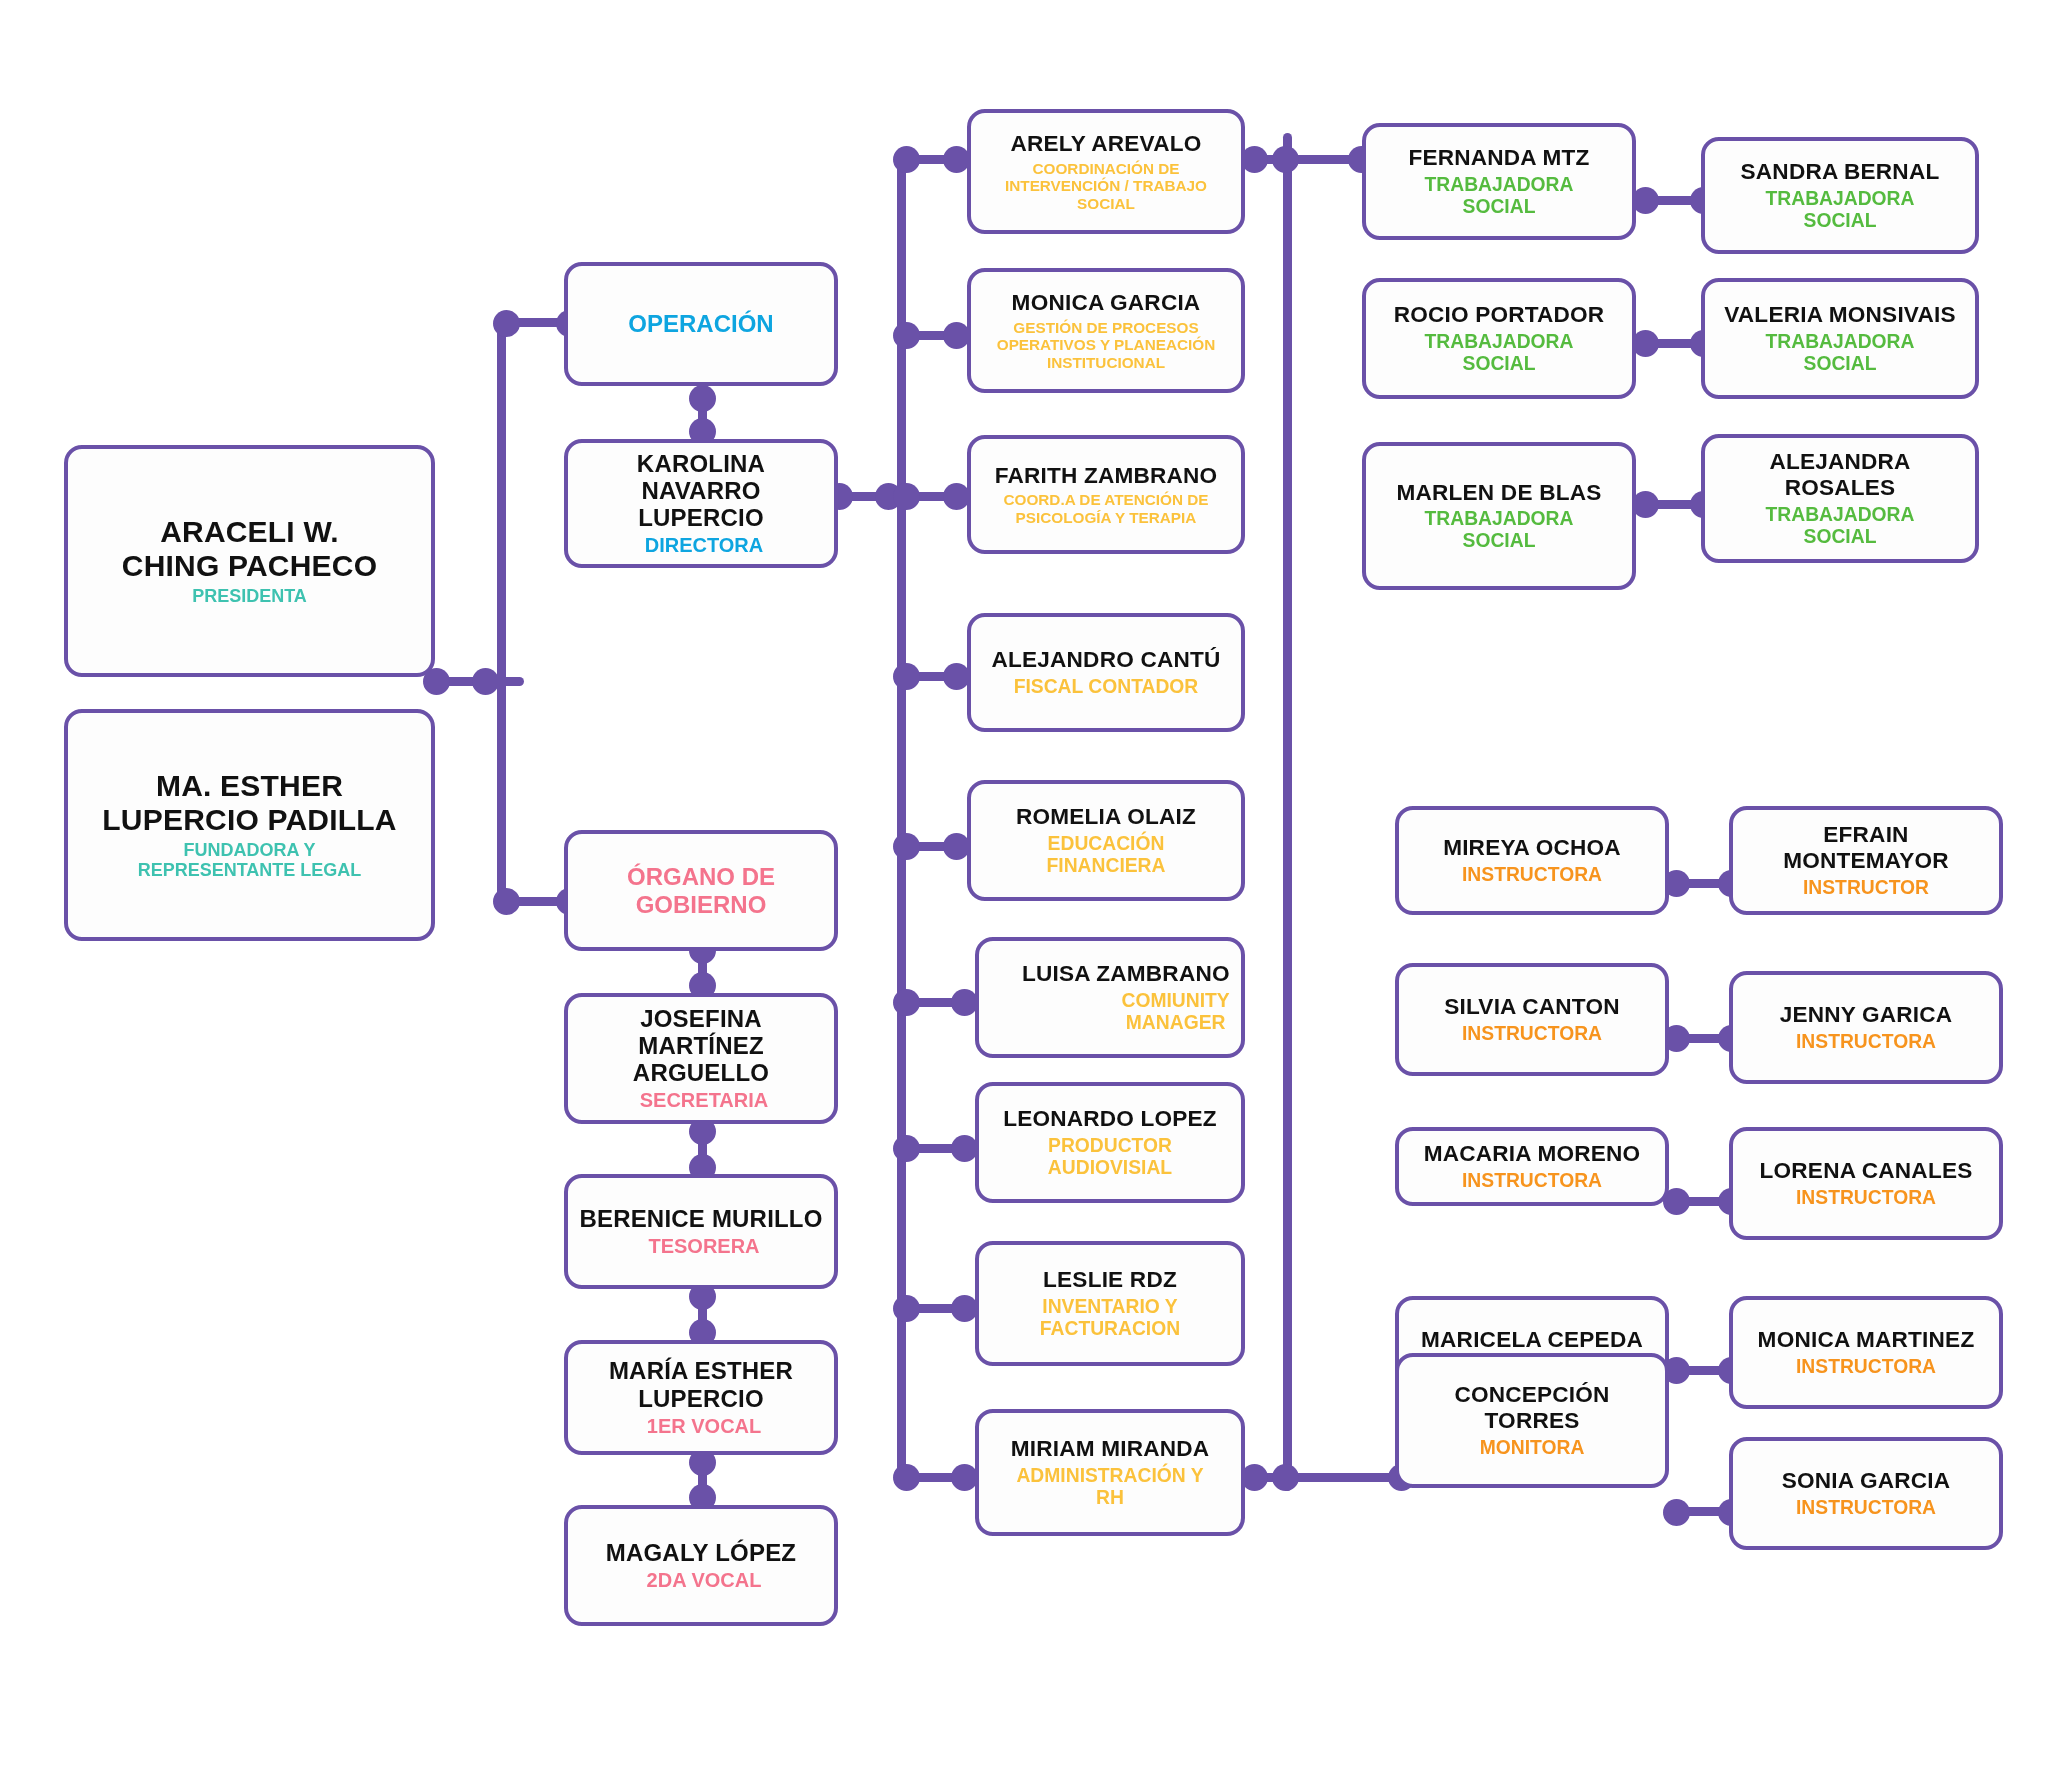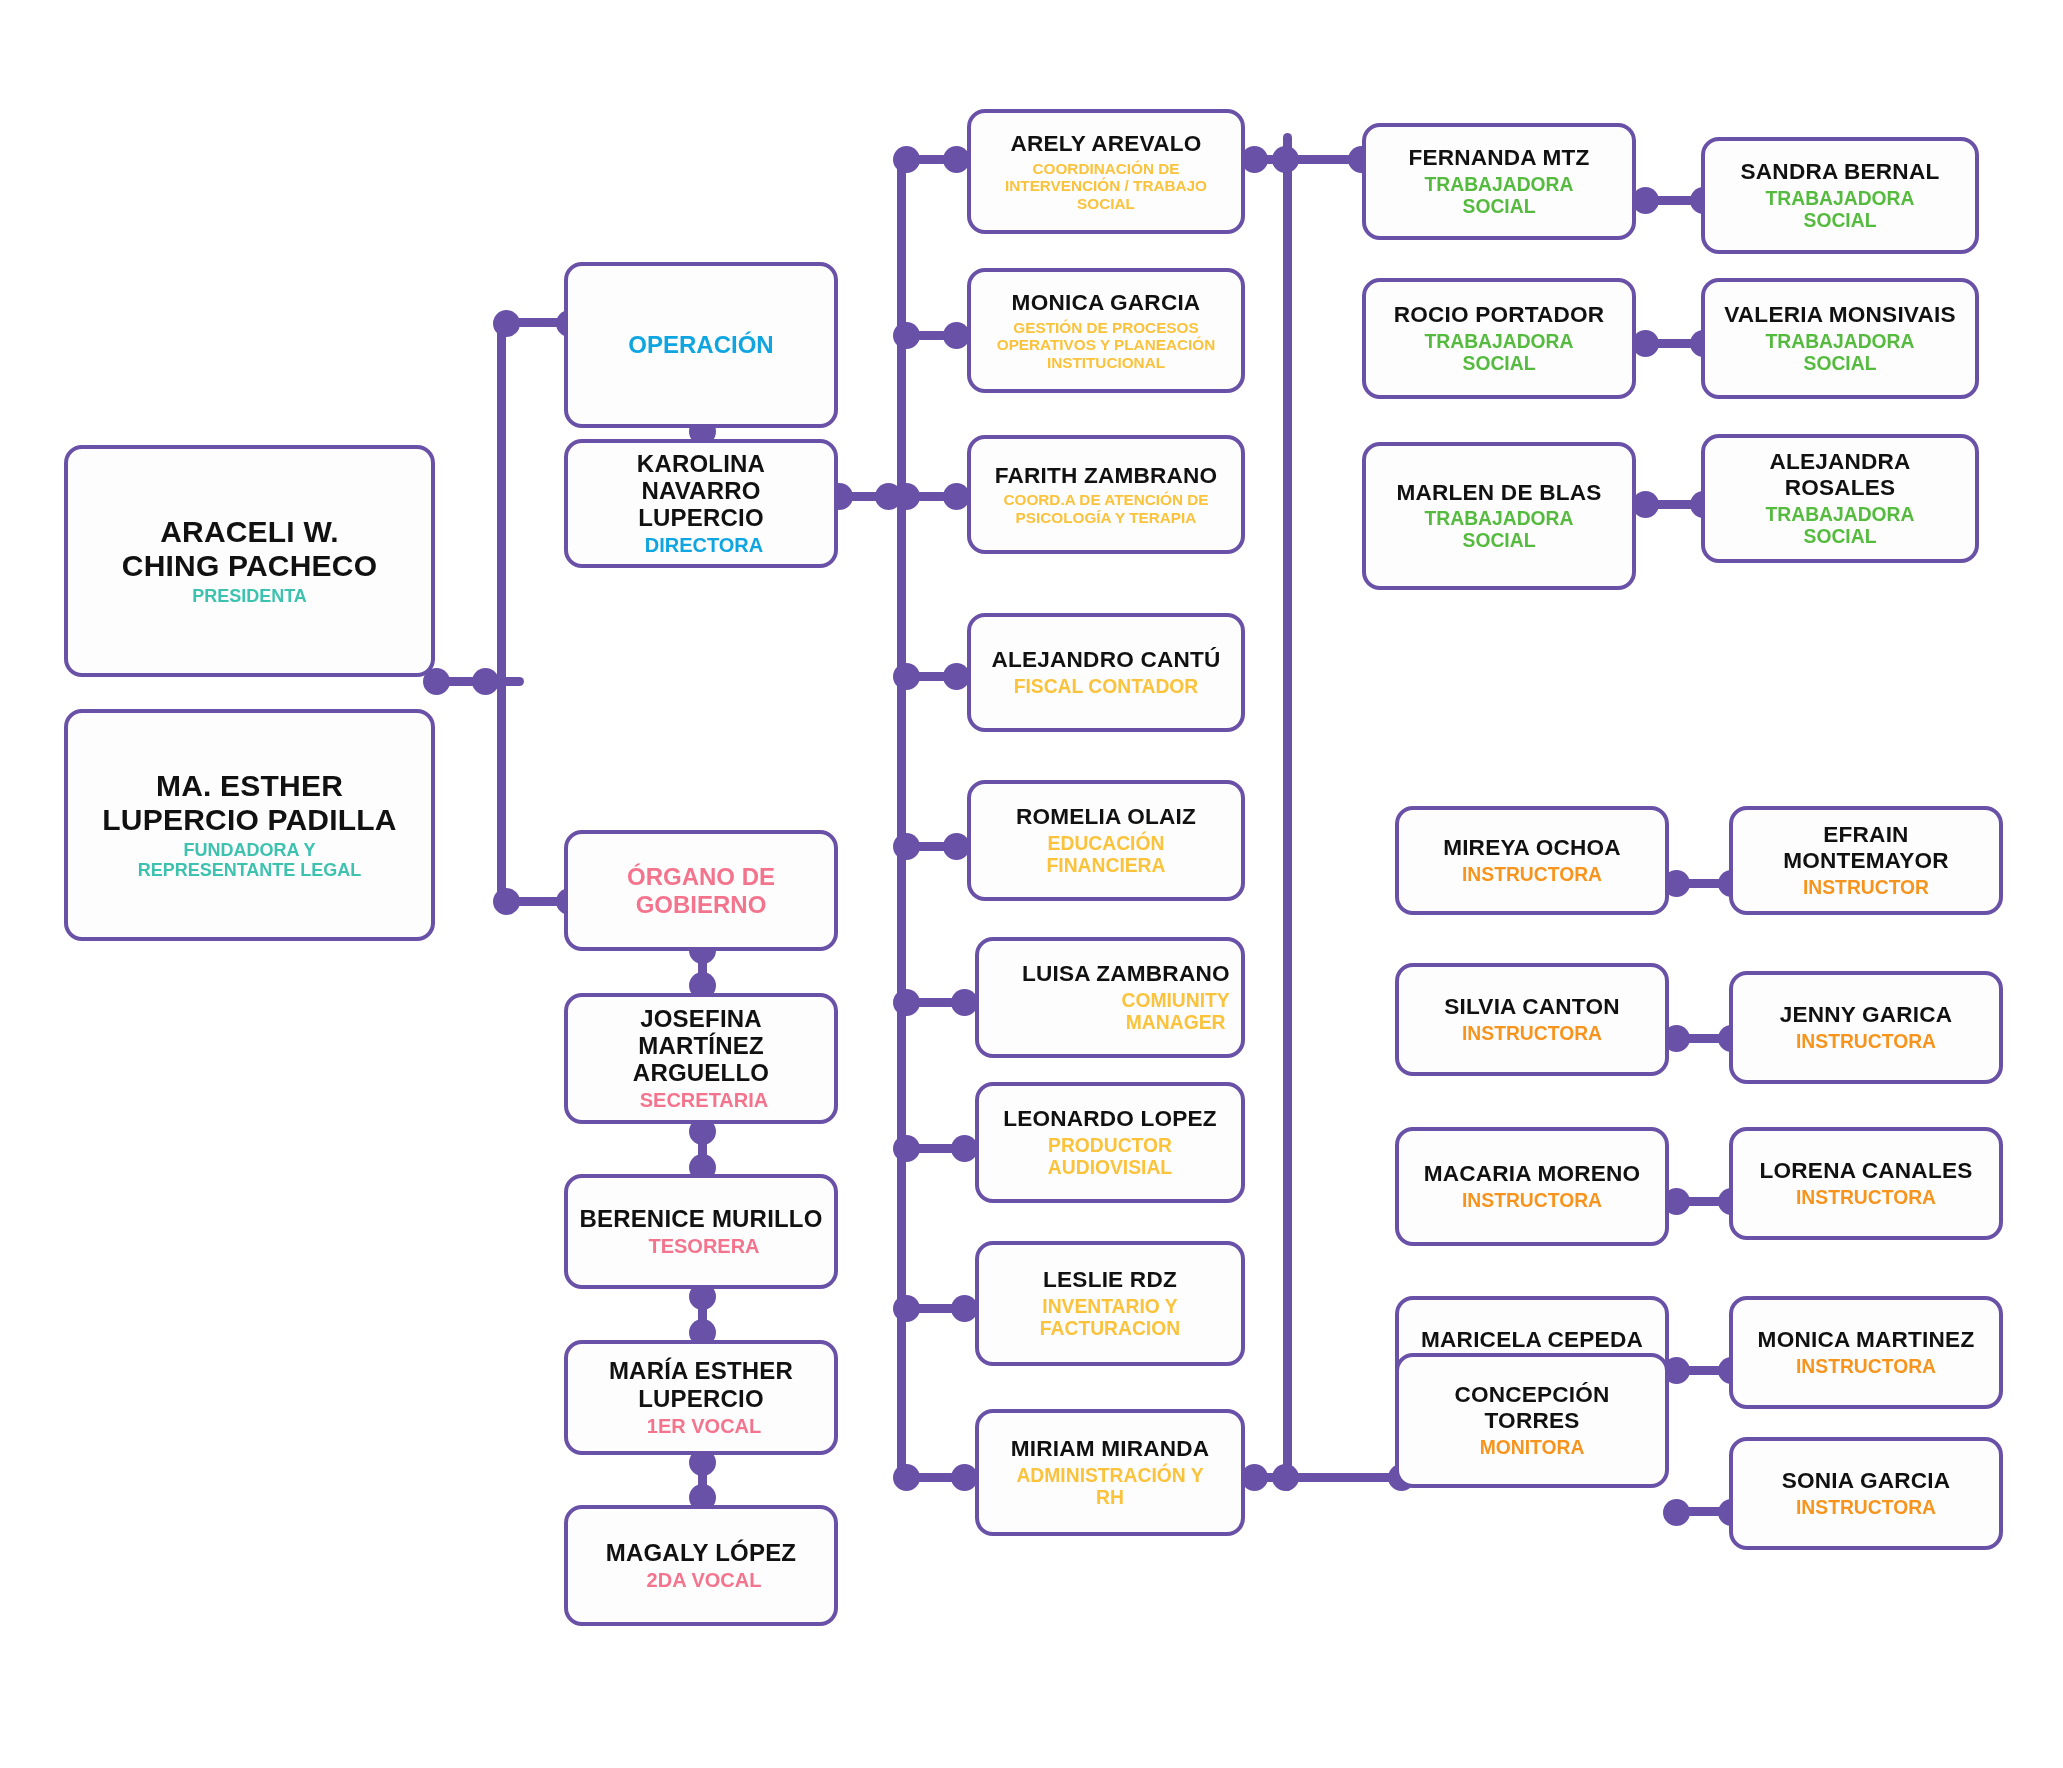--- a/index.html
+++ b/index.html
@@ -196,21 +196,21 @@
     <div class="nm">
       <span>MA. ESTHER</span><br>
       <span>LUPERCIO PADILLA</span>
     </div>
     <div class="rl c-teal">
       <span>FUNDADORA Y</span><br>
       <span>REPRESENTANTE LEGAL</span>
     </div>
   </div>
 
-  <div class="node s-hd" style="left:564px;top:262px;width:274px;height:166px;">
+  <div class="node s-hd" style="left:564px;top:262px;width:274px;height:124px;">
     <div class="rl c-cyan">OPERACIÓN</div>
   </div>
 
   <div class="node s-lg" style="left:564px;top:439px;width:274px;height:129px;">
     <div class="nm">
       <span>KAROLINA</span><br>
       <span>NAVARRO LUPERCIO</span>
     </div>
     <div class="rl c-cyan">DIRECTORA</div>
   </div>
@@ -386,21 +386,21 @@
   <div class="node s-md" style="left:1395px;top:963px;width:274px;height:113px;">
     <div class="nm">SILVIA CANTON</div>
     <div class="rl c-orange">INSTRUCTORA</div>
   </div>
 
   <div class="node s-md" style="left:1729px;top:971px;width:274px;height:113px;">
     <div class="nm">JENNY GARICA</div>
     <div class="rl c-orange">INSTRUCTORA</div>
   </div>
 
-  <div class="node s-md" style="left:1395px;top:1127px;width:274px;height:119px;justify-content:center;">
+  <div class="node s-md" style="left:1395px;top:1127px;width:274px;height:79px;justify-content:center;">
     <div class="nm">MACARIA MORENO</div>
     <div class="rl c-orange">INSTRUCTORA</div>
   </div>
 
   <div class="node s-md" style="left:1729px;top:1127px;width:274px;height:113px;">
     <div class="nm">LORENA CANALES</div>
     <div class="rl c-orange">INSTRUCTORA</div>
   </div>
 
   <div class="node s-md" style="left:1395px;top:1296px;width:274px;height:113px;">

